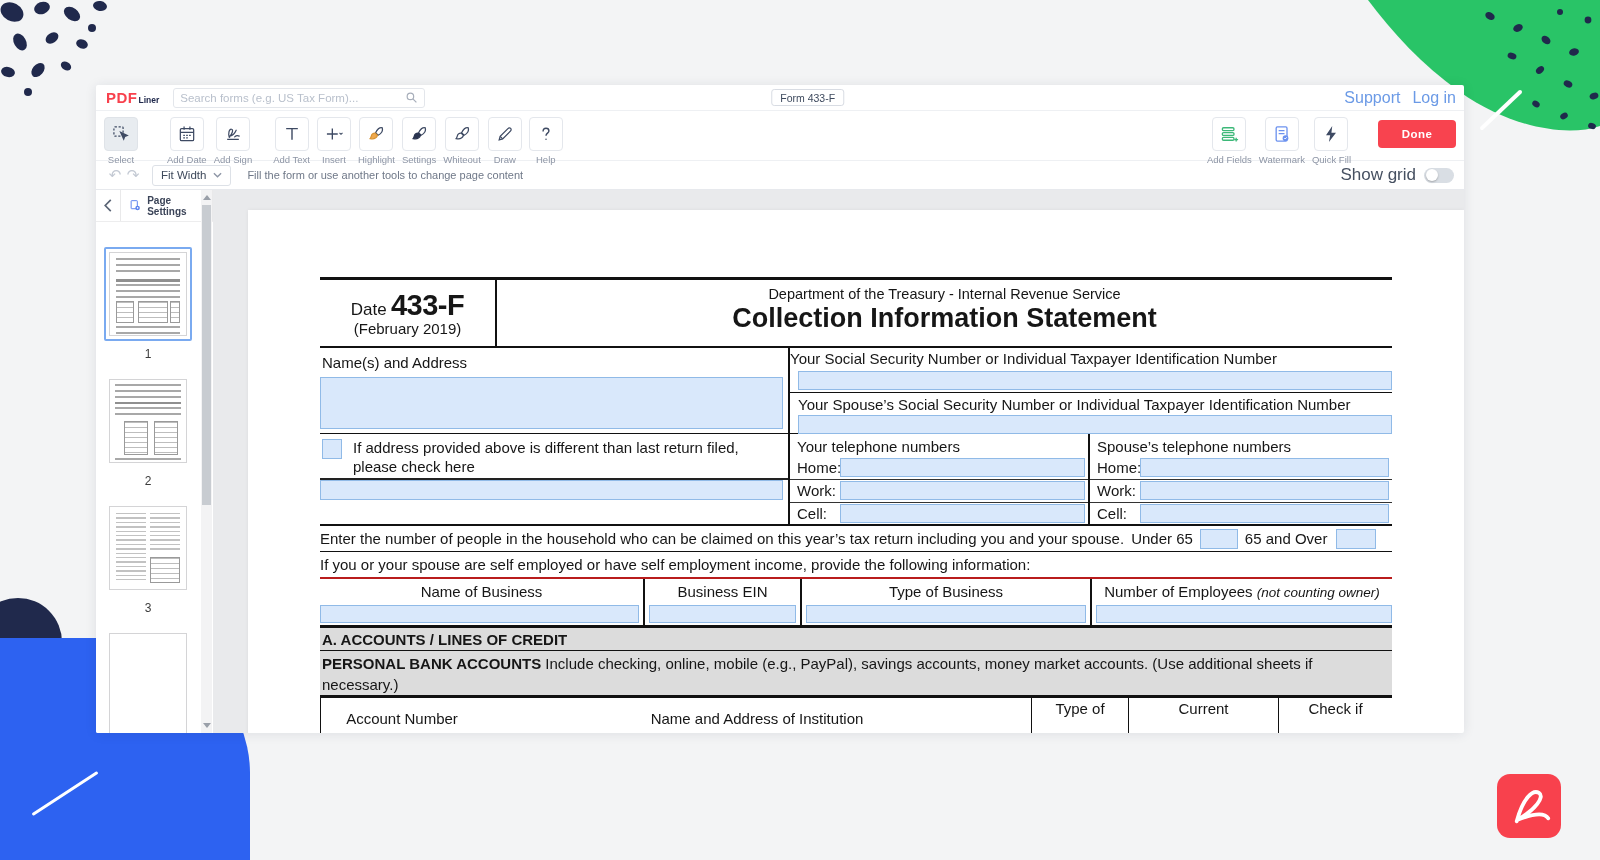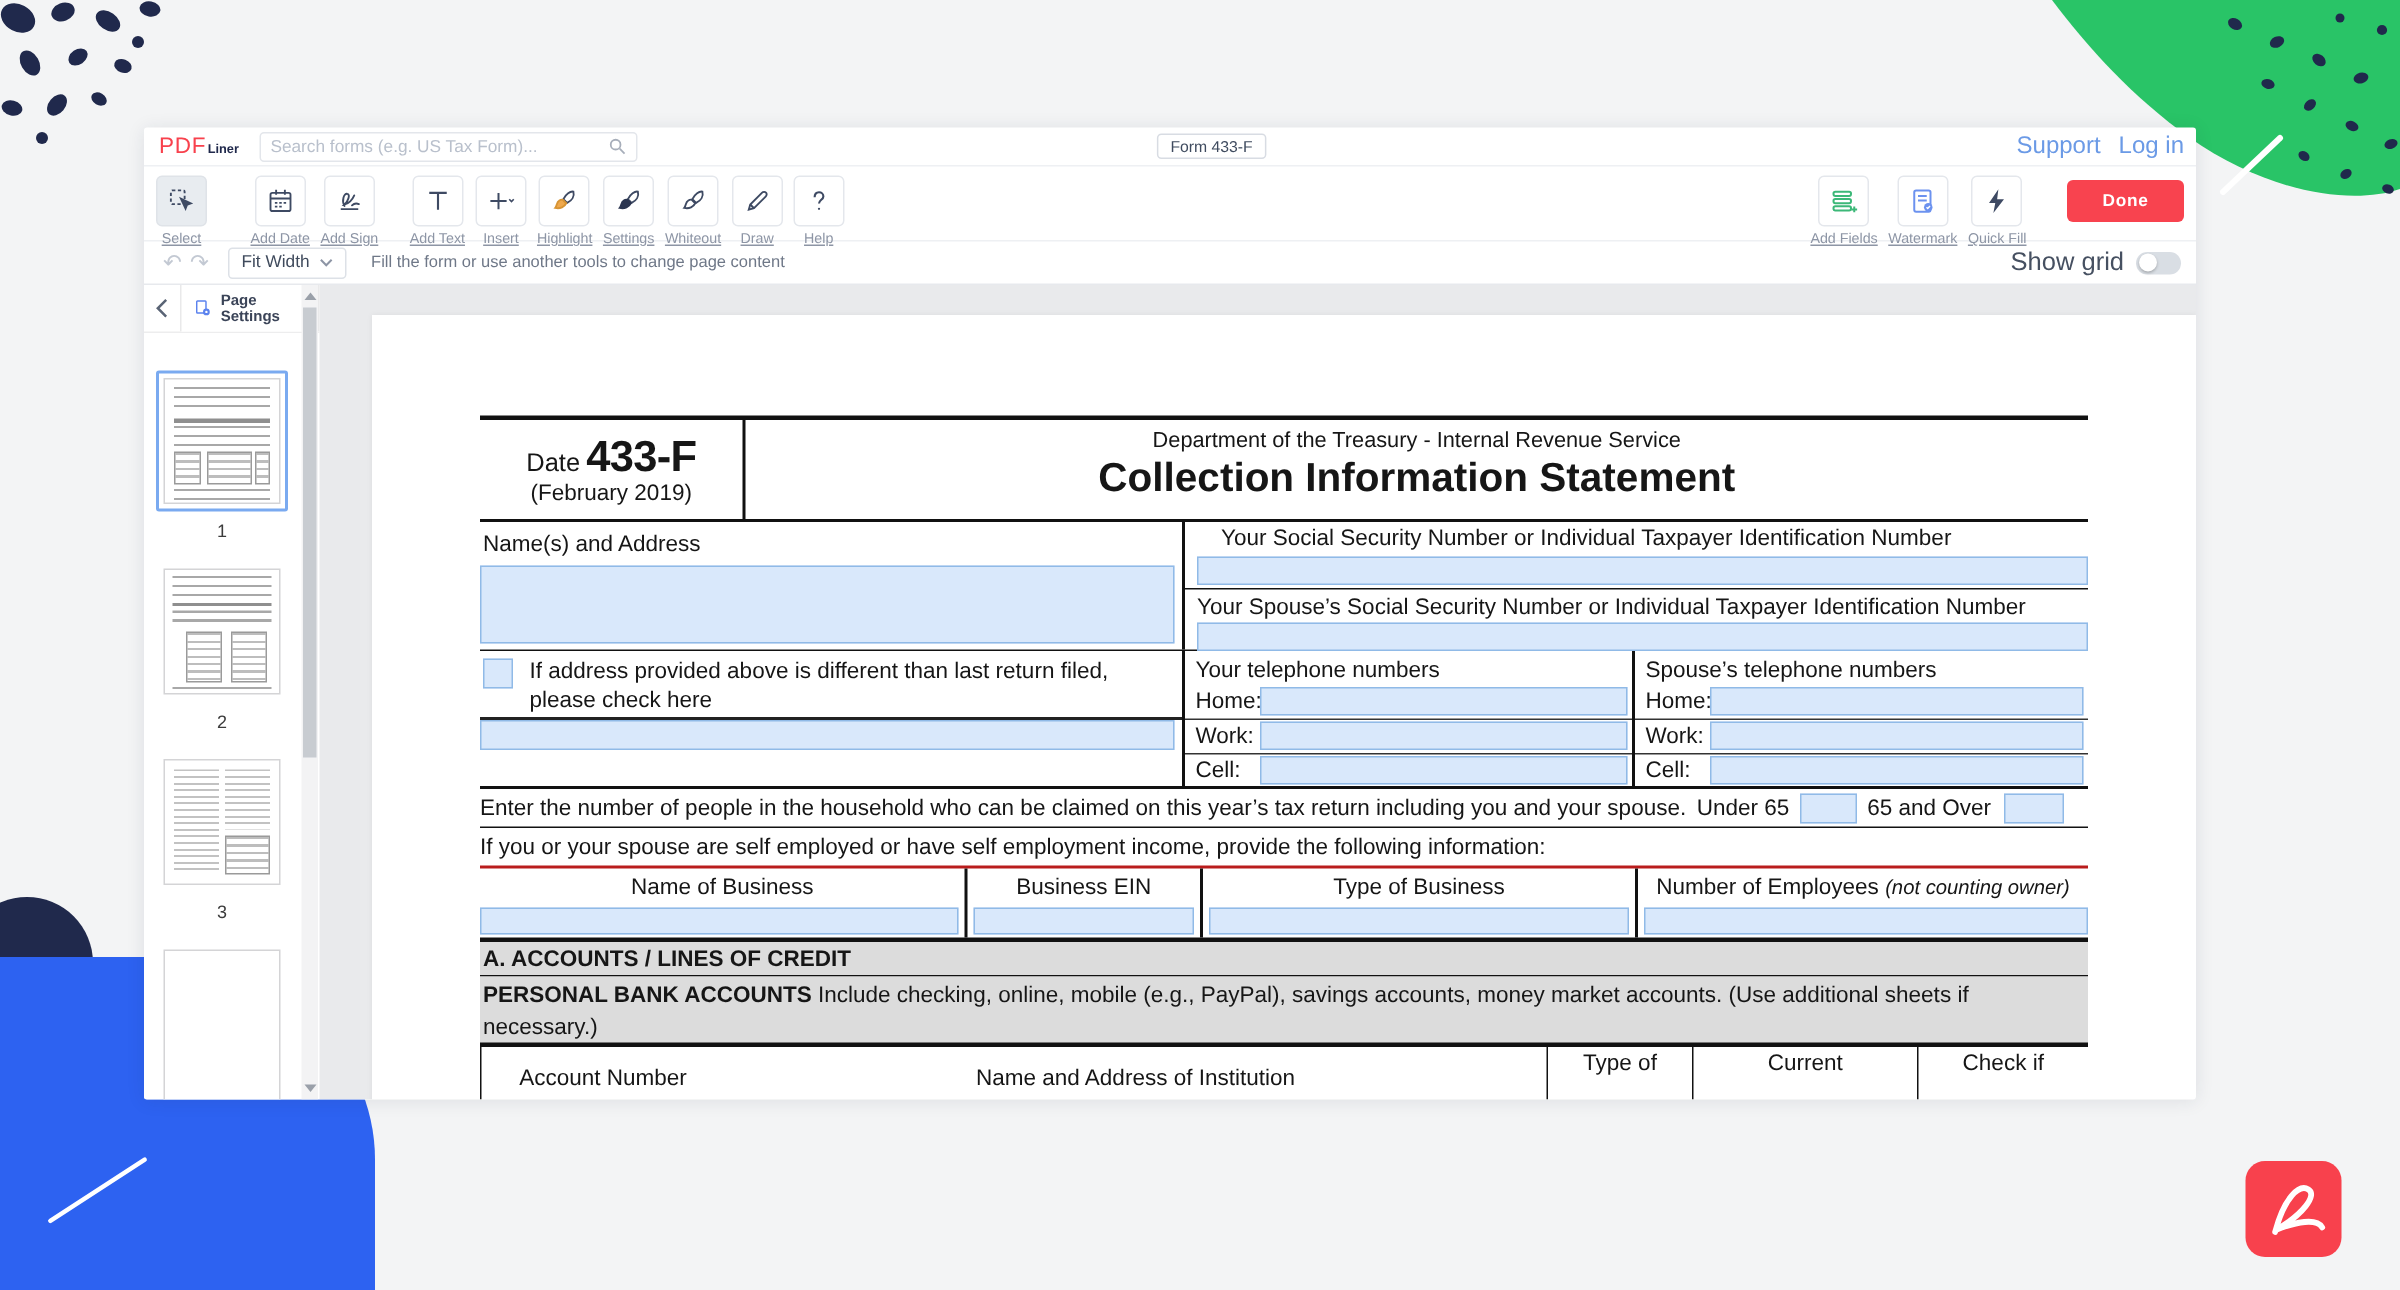--- a/index.html
+++ b/index.html
@@ -17,34 +17,34 @@
   
   .app {
     position:absolute; left:96px; top:85px; width:1368px; height:648px;
     background:#fff; border-radius:2px; overflow:hidden;
     box-shadow:0 1px 12px rgba(25,35,65,.10);
     display:flex; flex-direction:column;
   }
   
   .hdr { height:26px; flex:none; display:flex; align-items:center; padding:0 8px; border-bottom:1px solid #eef0f3; position:relative; }
   .logo { display:flex; align-items:baseline; margin-left:2px; cursor:pointer; }
-  .logo .p1 { color:#f8414d; font-weight:normal; font-size:15px; letter-spacing:.5px; }
+  .logo .p1 { color:#f8414d; font-weight:bold; font-size:15px; letter-spacing:.5px; }
   .logo .p2 { color:#20294c; font-weight:bold; font-size:8.5px; margin-left:1px; }
   .search { margin-left:14px; width:252px; height:20px; border:1px solid #e3e6eb; border-radius:3px; display:flex; align-items:center; padding:0 6px; background:#fff; }
   .search input { flex:1; border:none; outline:none; font-size:11.5px; color:#4a5467; font-family:"Liberation Sans",sans-serif; background:transparent; }
   .search input::placeholder { color:#b9c0cc; }
   .doc-tab { position:absolute; left:50%; transform:translateX(-12%); top:4px; height:17px; border:1px solid #d8dce3; border-radius:3px; background:#fff; font-size:10.5px; color:#3e4a5e; display:flex; align-items:center; padding:0 8px; cursor:pointer; }
   .hdr-links { margin-left:auto; display:flex; gap:12px; font-size:16px; }
   .hdr-links a { color:#6b9ae6; text-decoration:none; cursor:pointer; }
   
   .tools { height:50px; flex:none; display:flex; align-items:flex-start; padding:6px 8px 0 8px; border-bottom:1px solid #eef0f3; }
   .tbtn { display:flex; flex-direction:column; align-items:center; margin-right:7px; cursor:pointer; }
   .tbtn .box { width:34px; height:34px; border:1px solid #e4e7ec; border-radius:4px; background:#fff; display:flex; align-items:center; justify-content:center; }
   .tbtn.active .box { background:#e8ecf0; border-color:#dfe3e8; }
-  .tbtn .lab { font-size:9.5px; color:#8d95a5; margin-top:3px; white-space:nowrap;text-decoration:underline; }
+  .tbtn .lab { font-size:9.5px; color:#8d95a5; margin-top:3px; white-space:nowrap; }
   .sp-a { width:22px; } .sp-b { width:14px; }
   .tools-right { margin-left:auto; display:flex; align-items:flex-start; }
   .done-btn { margin-left:20px; margin-top:3px; width:78px; height:28px; background:#f8434f; color:#fff; border:none; border-radius:4px; font-size:11.5px; font-weight:bold; letter-spacing:.5px; font-family:"Liberation Sans",sans-serif; cursor:pointer; }
   
   .sub { height:29px; flex:none; display:flex; align-items:center; padding:0 10px; border-bottom:1px solid #e7e9ed; }
   .uicon { font-family:"DejaVu Sans",sans-serif; font-size:15px; color:#c3c9d3; width:18px; text-align:center; cursor:pointer; line-height:1; }
   .fitw { margin-left:10px; height:21px; border:1px solid #dde1e7; border-radius:3px; display:flex; align-items:center; gap:7px; padding:0 8px; font-size:11.5px; color:#3f4a5c; cursor:pointer; background:#fff; }
   .hint { margin-left:16px; font-size:11px; color:#6f7888; }
   .sub-right { margin-left:auto; display:flex; align-items:center; gap:8px; }
   .sg-lab { font-size:17px; color:#465061; }
@@ -80,21 +80,21 @@
   .fh-word { font-size:17px; } .fh-num { font-size:29px; font-weight:bold; letter-spacing:-.5px; }
   .fh-rev { font-size:15px; margin-top:-2px; }
   .fh-right { flex:1; text-align:center; padding-top:6px; }
   .fh-dept { font-size:14.5px; }
   .fh-title { font-size:27px; font-weight:bold; margin-top:1px; }
   .f-row2 { display:flex; height:86px; border-bottom:1px solid #111; }
   .r2-left { width:470px; border-right:2px solid #111; position:relative; }
   .r2-left .lbl { padding:6px 0 0 2px; }
   .na-field { position:absolute; left:0; top:29px; right:5px; height:52px; }
   .r2-right { flex:1; padding-top:2px; }
-  .ssn-lab { height:21px; padding-left:24px; }
+  .ssn-lab { height:21px; padding-left:0; }
   .ssn-field { height:19px; margin-left:8px; }
   .ssn-div { border-bottom:1px solid #111; margin-top:2px; }
   .ssn-lab2 { height:22px; padding:3px 0 0 8px; }
   .f-row3 { display:flex; height:92px; border-bottom:2px solid #111; }
   .r3-left { width:470px; border-right:2px solid #111; }
   .chk-zone { height:46px; border-bottom:2px solid #222; display:flex; padding-top:4px; }
   .chkbox { width:20px; height:20px; margin:1px 0 0 2px; flex:none; cursor:pointer; }
   .chk-text { margin-left:11px; width:425px; line-height:19px; }
   .county-lbl { padding:4px 0 2px 2px; }
   .county-field { height:20px; margin-right:5px; }

